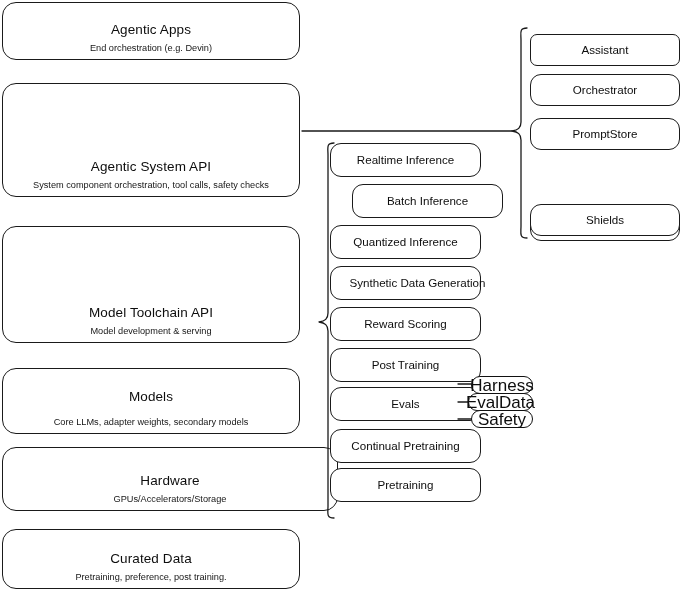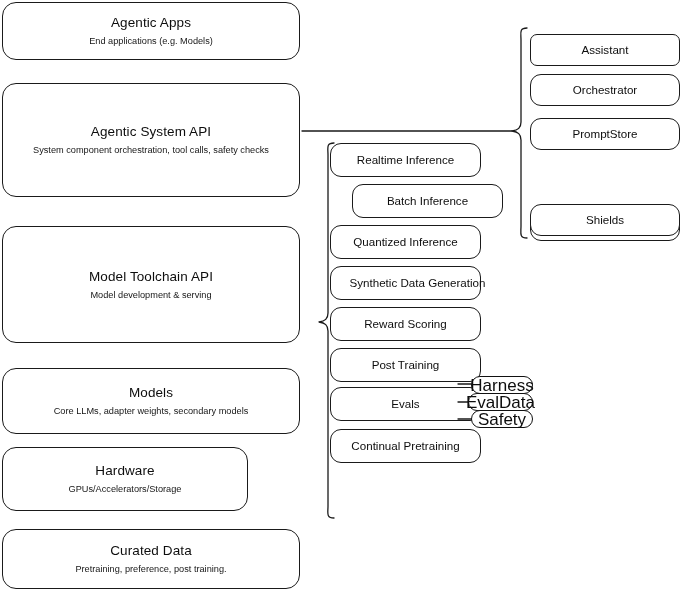--- a/index.html
+++ b/index.html
@@ -32,20 +32,21 @@
     align-items: center;
     justify-content: center;
     text-align: center;
     color: #111111;
   }
 
   
   .layer-box {
     border-radius: 14px;
     padding: 4px 10px;
+    justify-content: flex-end;
   }
   .layer-title {
     font-size: 13.5px;
     line-height: 17px;
     letter-spacing: 0.1px;
     color: #0d0d0d;
   }
   .layer-sub {
     font-size: 9.2px;
     line-height: 13px;
@@ -128,39 +129,39 @@
              L 328 506
              C 328 513, 326 518, 334 518"></path>
 
     <line x1="458" y1="384" x2="476" y2="384"></line>
     <line x1="458" y1="402" x2="470" y2="402"></line>
     <line x1="458" y1="419" x2="476" y2="419"></line>
   </svg>
 
   <div class="box layer-box" style="left:2px; top:2px; width:298px; height:58px;">
     <div class="layer-title">Agentic Apps</div>
-    <div class="layer-sub">End applications (e.g. Models)</div>
+    <div class="layer-sub">End orchestration (e.g. Devin)</div>
   </div>
 
   <div class="box layer-box" style="left:2px; top:83px; width:298px; height:114px;">
     <div class="layer-title">Agentic System API</div>
     <div class="layer-sub">System component orchestration, tool calls, safety checks</div>
   </div>
 
   <div class="box layer-box" style="left:2px; top:226px; width:298px; height:117px;">
     <div class="layer-title">Model Toolchain API</div>
     <div class="layer-sub">Model development &amp; serving</div>
   </div>
 
-  <div class="box layer-box" style="left:2px; top:368px; width:298px; height:66px;">
+  <div class="box layer-box" style="left:2px; top:368px; width:298px; height:66px;gap:7px;">
     <div class="layer-title">Models</div>
     <div class="layer-sub">Core LLMs, adapter weights, secondary models</div>
   </div>
 
-  <div class="box layer-box" style="left:2px; top:447px; width:246px; height:64px;">
+  <div class="box layer-box" style="left:2px; top:447px; width:336px; height:64px;">
     <div class="layer-title">Hardware</div>
     <div class="layer-sub">GPUs/Accelerators/Storage</div>
   </div>
 
   <div class="box layer-box" style="left:2px; top:529px; width:298px; height:60px;">
     <div class="layer-title">Curated Data</div>
     <div class="layer-sub">Pretraining, preference, post training.</div>
   </div>
 
   <div class="box item-box" style="left:330px; top:143px; width:151px; height:34px;">
@@ -188,20 +189,23 @@
   </div>
 
   <div class="box item-box" style="left:330px; top:387px; width:151px; height:34px;">
     <div class="item-label">Evals</div>
   </div>
 
   <div class="box item-box" style="left:330px; top:429px; width:151px; height:34px;">
     <div class="item-label">Continual Pretraining</div>
   </div>
 
+  <div class="box item-box" style="left:330px; top:468px; width:151px; height:34px;">
+    <div class="item-label">Pretraining</div>
+  </div>
 
   <div class="pill" style="left:471px; top:376px; width:62px; height:18px;">
     <div class="pill-label">Harness</div>
   </div>
 
   <div class="pill" style="left:468px; top:393px; width:65px; height:18px;">
     <div class="pill-label">EvalData</div>
   </div>
 
   <div class="pill" style="left:471px; top:410px; width:62px; height:18px;">

